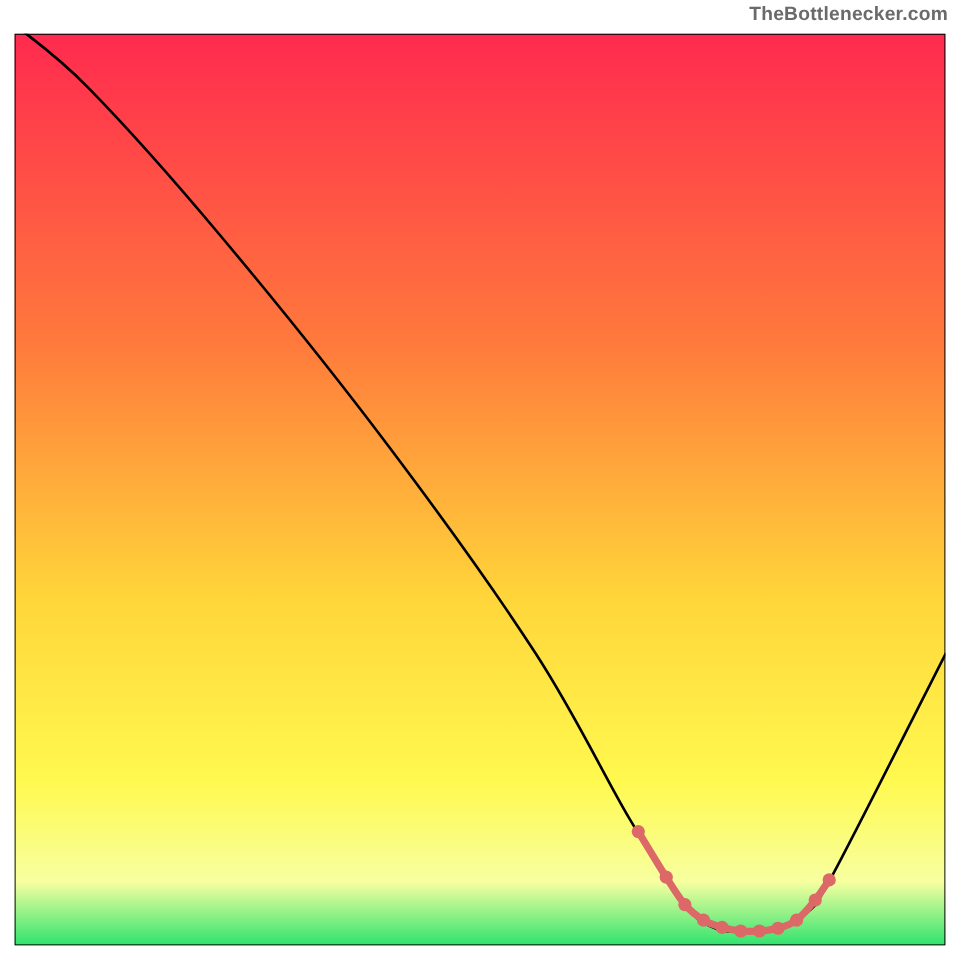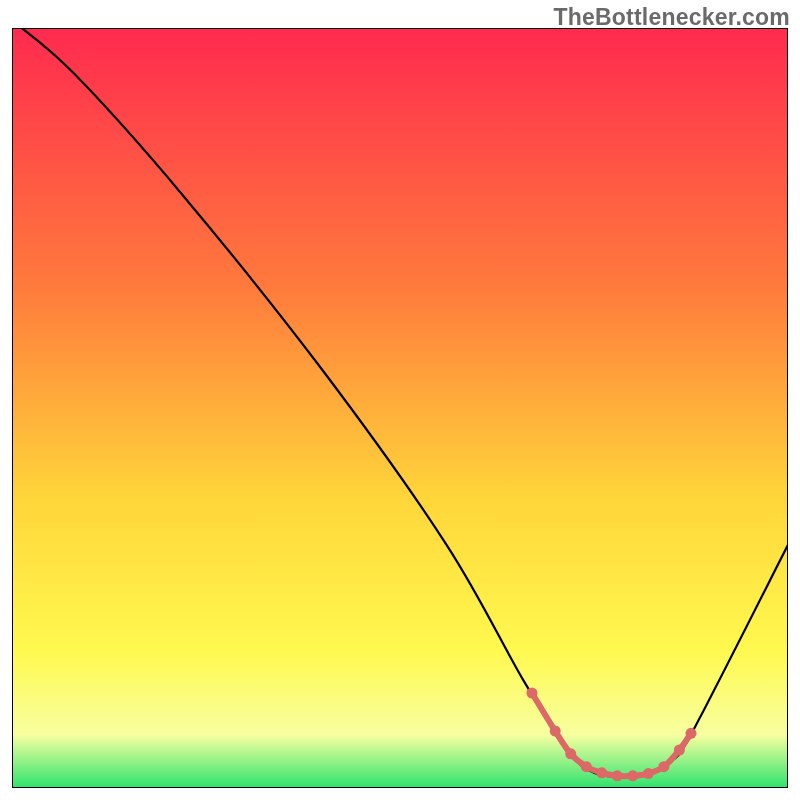--- a/index.html
+++ b/index.html
@@ -13,21 +13,21 @@
   }
   .wrap {
     position: relative;
     width: 800px;
     height: 800px;
   }
   .attribution {
     position: absolute;
     top: 4px;
     right: 10px;
-    font-size: 23px;
+    font-size: 16px;
     font-weight: bold;
     color: #6a6a6a;
     letter-spacing: 0.2px;
     z-index: 10;
   }
   .plot {
     position: absolute;
     left: 12px;
     top: 28px;
     width: 776px;

